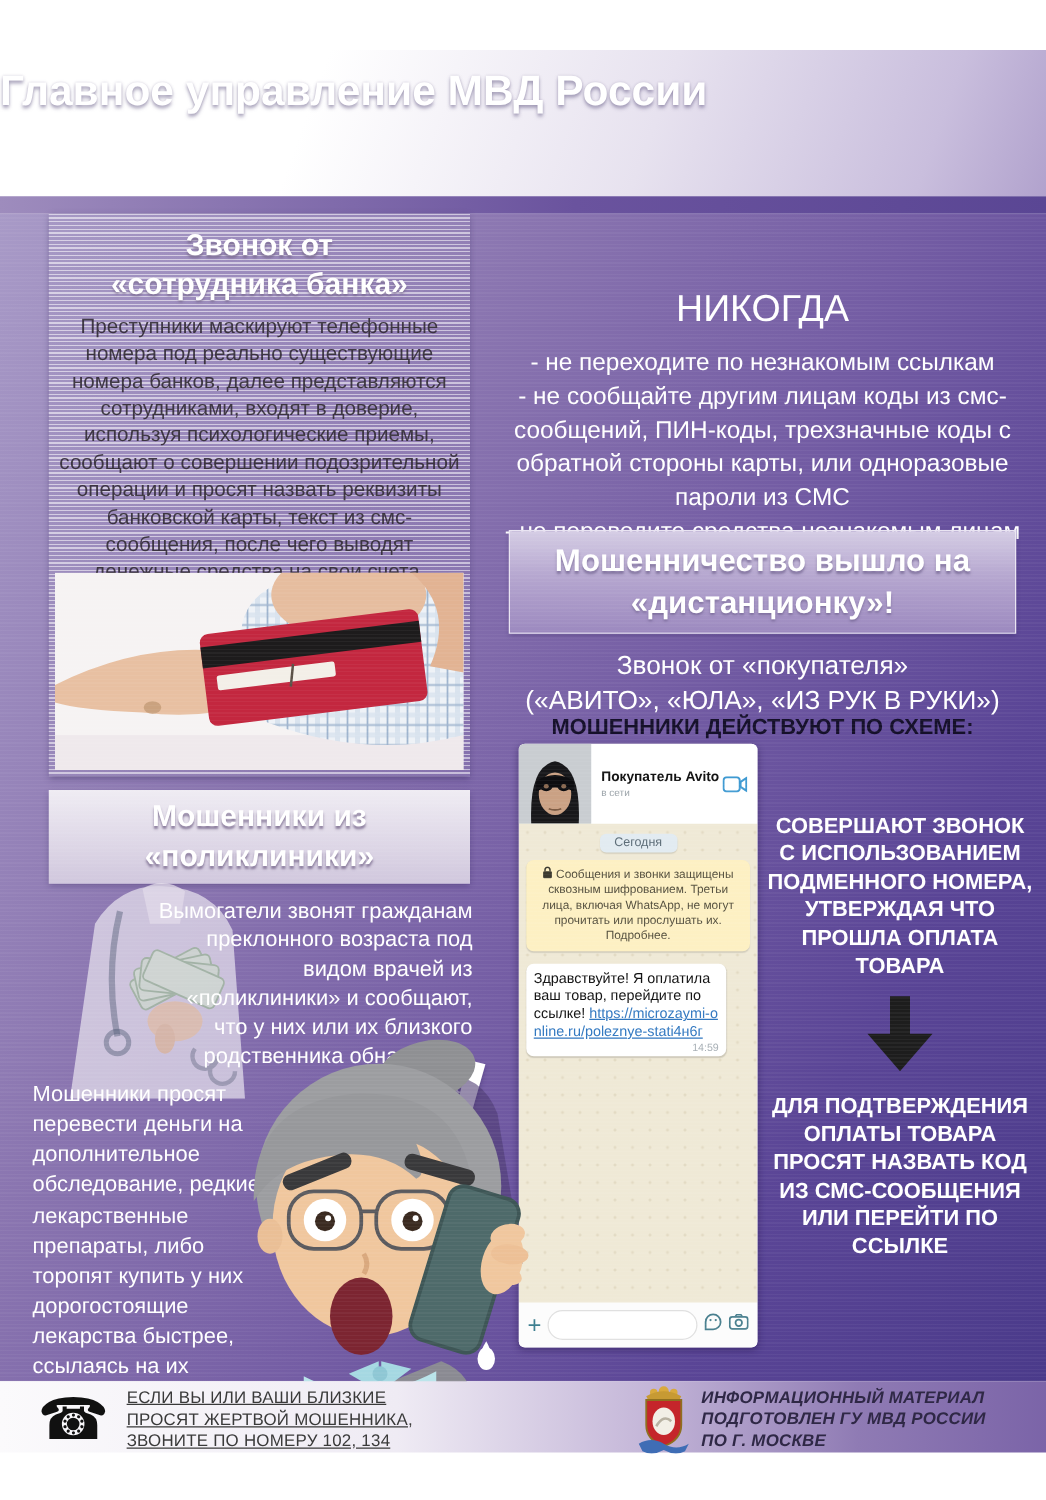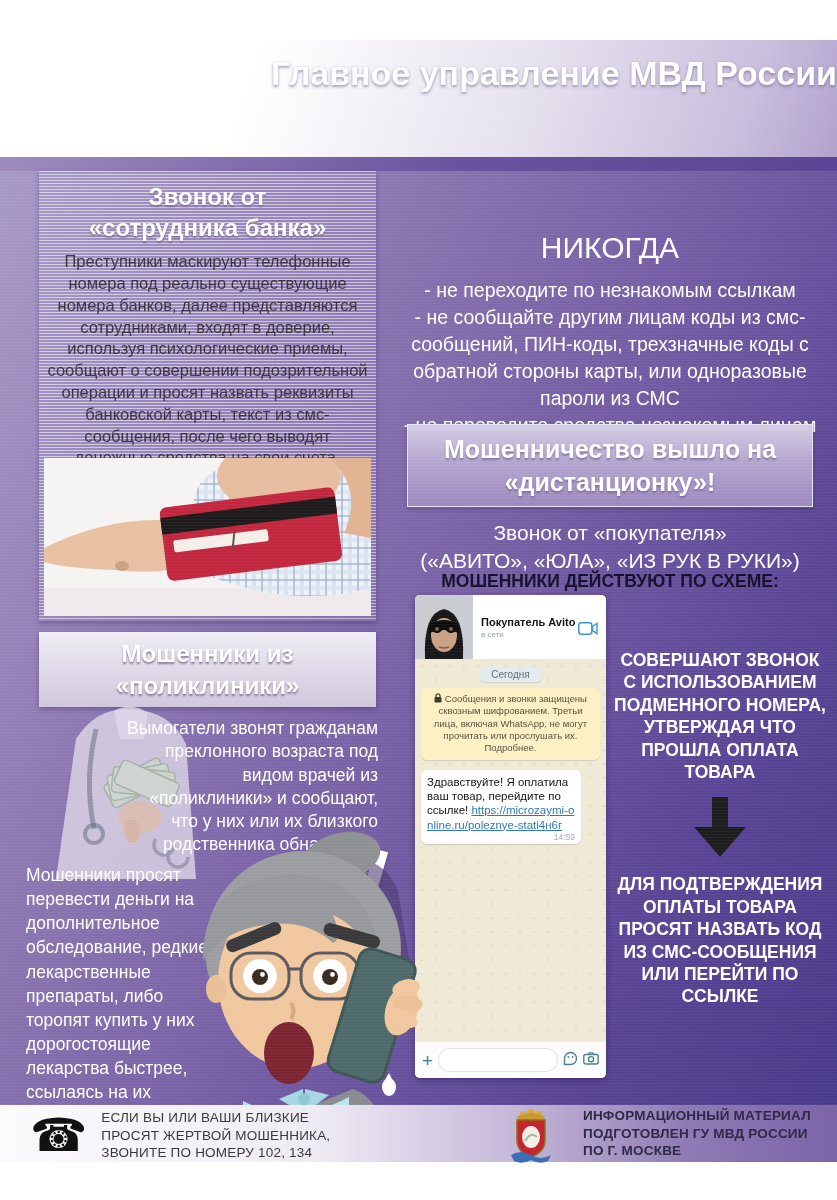--- a/index.html
+++ b/index.html
@@ -2,21 +2,21 @@
 <html><head>
 <meta charset="utf-8">
 <style>
   * { margin:0; padding:0; box-sizing:border-box; }
   body { font-family:"Liberation Sans", sans-serif; background:#ffffff; }
   .page { position:relative; width:837px; height:1200px; background:#ffffff; overflow:hidden; }
 
   
   .header-band { position:absolute; left:0; top:40px; width:837px; height:117px;
     background:linear-gradient(110deg,#ffffff 0%,#ffffff 30%,#e7e2ef 62%,#c9bedd 88%,#b1a2cd 100%); }
-  .header-title { position:absolute; left:0; top:12px; width:100%; text-align:right;
+  .header-title { position:absolute; left:0; top:12px; width:100%; text-align:left;
     color:#ffffff; font-weight:bold; font-size:34px; line-height:1.25;
     text-shadow:0 2px 3px rgba(110,100,140,.55), 0 0 2px rgba(150,140,170,.4); }
   .header-sep { position:absolute; left:0; top:157px; width:837px; height:14px;
     background:linear-gradient(90deg,#9e8cbd,#6a539e 55%,#5a4694); }
 
   
   .poster-body { position:absolute; left:0; top:171px; width:837px; height:934px;
     background:linear-gradient(118deg,#a89ac7 0%,#8a75b0 32%,#745da4 55%,#5a4596 78%,#4a3a8a 100%); }
   .poster-body::after { content:""; position:absolute; inset:0; pointer-events:none;
     background:repeating-linear-gradient(180deg, rgba(255,255,255,.045) 0 1px, rgba(0,0,0,0) 1px 3px); }
@@ -100,22 +100,22 @@
   
   .grandma { position:absolute; left:183px; top:660px; width:252px; height:296px; }
   .excl { position:absolute; left:355px; top:662px; color:#ffffff; font-size:104px; font-weight:bold;
     transform:rotate(14deg); text-shadow:0 2px 4px rgba(50,35,95,.5); line-height:1; }
 
   
   .footer-band { position:absolute; left:0; top:1105px; width:837px; height:57px;
     background:linear-gradient(90deg,#fbfafc 0%,#efebf4 38%,#c4b6d8 62%,#8f7bb4 82%,#7b64a8 100%); }
   .footer-left { position:absolute; left:30px; top:4px; display:flex; align-items:center; gap:14px; }
   .phone-glyph { font-size:46px; color:#111; line-height:1; }
-  .victim-text { font-size:13.5px; color:#3a3a3a; line-height:1.3; font-weight:500; letter-spacing:.2px; }
-  .footer-right { position:absolute; left:505px; top:2px; display:flex; gap:26px; }
+  .victim-text { font-size:13.5px; color:#3a3a3a; line-height:1.3; font-weight:500; letter-spacing:.2px;text-decoration:underline; }
+  .footer-right { position:absolute; left:505px; top:2px; display:flex; align-items:center; gap:4px;font-style:italic; }
   .credits-text { font-size:13.5px; color:#2f2846; line-height:1.3; font-weight:bold; letter-spacing:.2px; }
 </style>
 </head>
 <body>
 
 <div class="page">
 
   <div class="header-band">
     <div class="header-title">
       <div>Главное управление МВД России</div>

